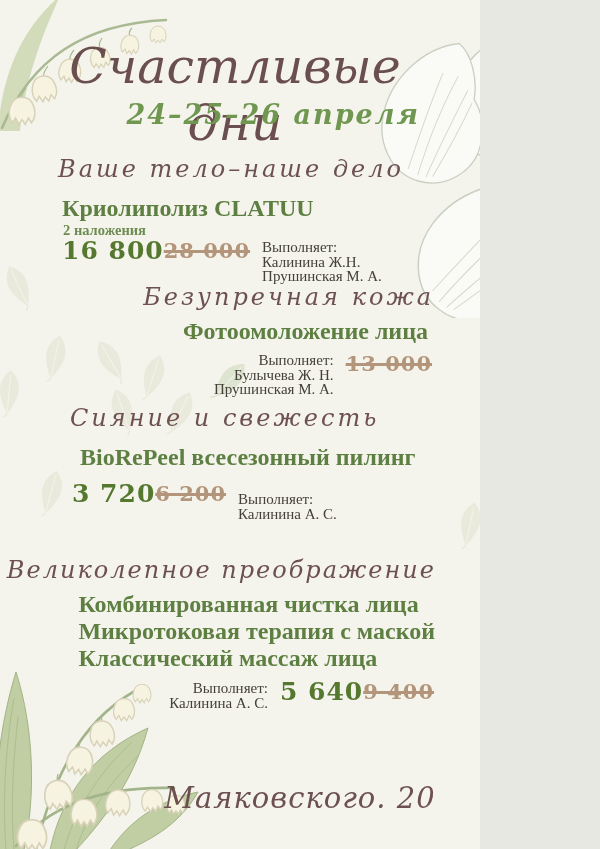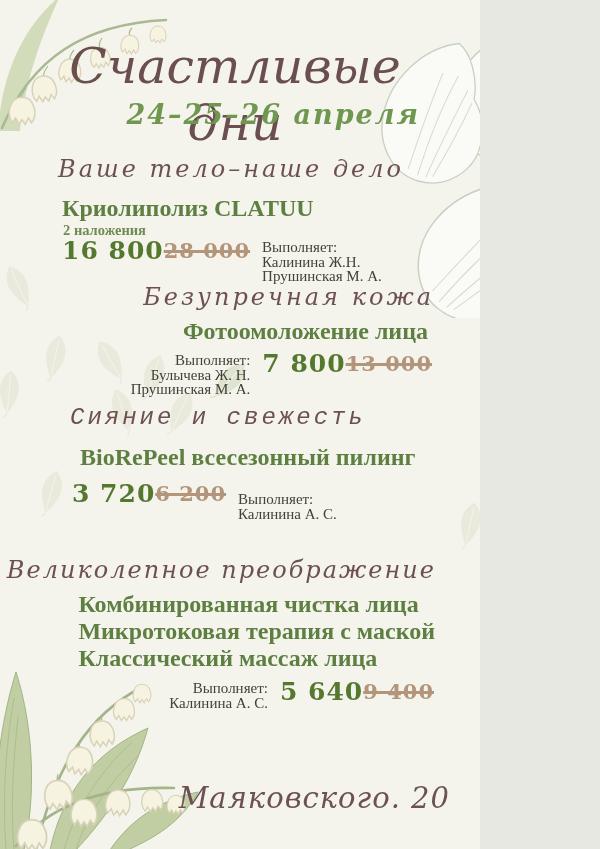--- a/index.html
+++ b/index.html
@@ -15,23 +15,23 @@
     font-style:italic;
     color:#6d5151;
   }
   .title { left:15px; top:38px; width:440px; text-align:center;
            font-size:49px; letter-spacing:0px; color:#6b4e4e; }
   .dates { left:120px; top:99px; width:300px; text-align:right;
            font-size:27px; letter-spacing:2px; color:#6f9750; font-weight:600; }
   .heading { font-size:24px; letter-spacing:3px; }
   .h1 { left:58px;  top:155px; }
   .h2 { right:46px; top:283px; text-align:right; }
-  .h3 { left:70px;  top:404px;font-family:Liberation Mono, monospace; }
+  .h3 { left:70px;  top:404px; }
   .h4 { right:44px; top:556px; text-align:center; letter-spacing:2px; }
-  .footer { left:150px; top:781px; width:300px; text-align:right;
+  .footer { left:150px; top:781px; width:300px; text-align:center;
             font-size:29px; letter-spacing:1px; }
   
   .service {
     position:absolute;
     font-family:"Liberation Serif", serif; font-weight:700;
     font-size:24px; color:#5d7f41; white-space:nowrap;
   }
   .s1 { left:62px;  top:195px; }
   .s2 { right:52px; top:318px; }
   .s3 { left:80px;  top:444px; }
@@ -221,21 +221,20 @@
   
   <div class="script heading h2">Безупречная кожа</div>
   <div class="service s2">Фотоомоложение лица</div>
   <div class="row row2">
     <div class="performers right">
       <div>Выполняет:</div>
       <div>Булычева Ж. Н.</div>
       <div>Прушинская М. А.</div>
     </div>
     <div class="pricecol right">
-      <div class="price-new">7 800</div>
       <div class="price-old">13 000</div>
     </div>
   </div>
 
   
   <div class="script heading h3">Сияние и свежесть</div>
   <div class="service s3">BioRePeel всесезонный пилинг</div>
   <div class="row row3">
     <div class="pricecol">
       <div class="price-new">3 720</div>

